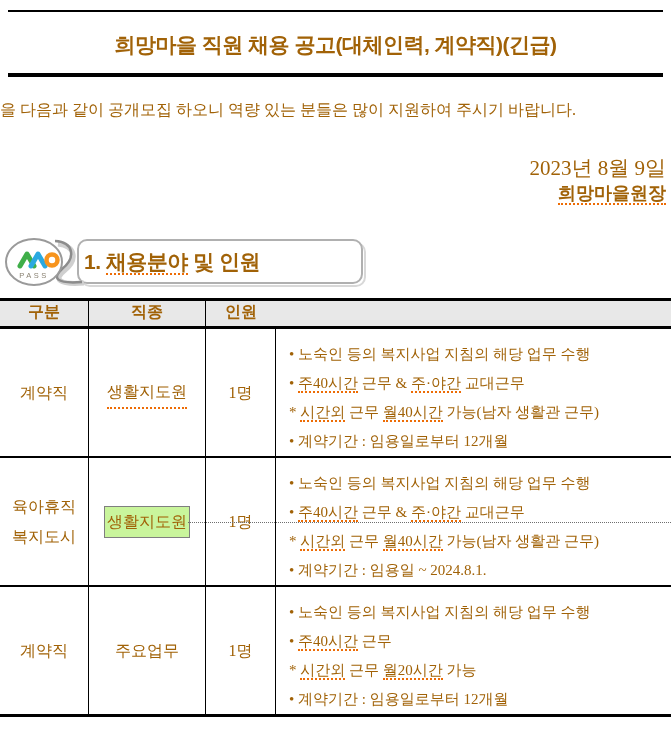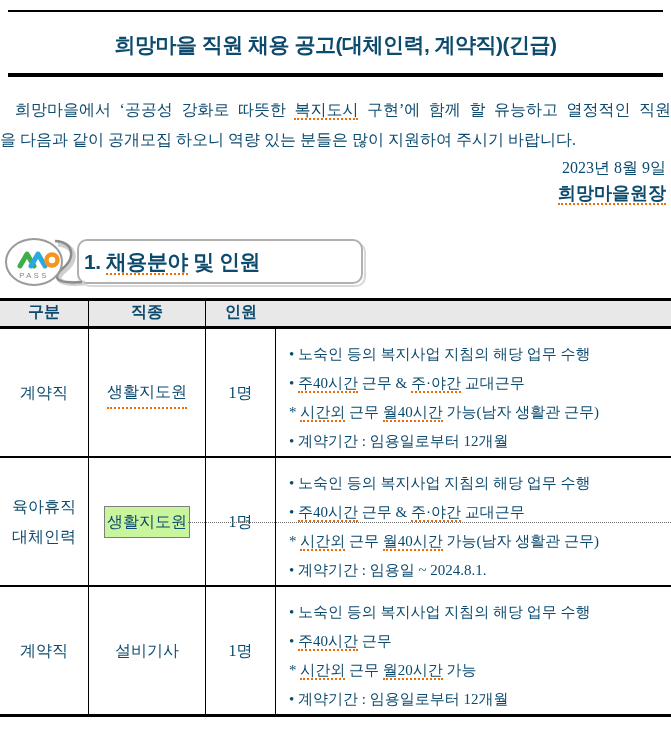--- a/index.html
+++ b/index.html
@@ -1,35 +1,35 @@
 <!DOCTYPE html>
 <html><head>
 <meta charset="utf-8">
 <style>
   html,body{margin:0;padding:0;background:#fff;}
   #page{
     position:relative;width:671px;height:734px;background:#ffffff;overflow:hidden;
-    font-family:"Liberation Serif","DejaVu Serif",serif;color:#0c4a6e;text-decoration:underline;
+    font-family:"Liberation Serif","DejaVu Serif",serif;color:#a16207;text-decoration:underline;
   }
   
   .rule{position:absolute;left:8px;width:655px;background:#000;}
   .rule-thin{top:10px;height:2px;}
   .rule-thick{top:73px;height:4px;}
   
   .doc-title{
     position:absolute;top:24px;left:0;width:671px;height:42px;line-height:42px;
     text-align:center;font-family:"Liberation Sans","DejaVu Sans",sans-serif;
     font-weight:bold;font-size:21px;letter-spacing:-0.5px;
   }
   
   .intro{position:absolute;top:95px;left:0;width:671px;font-size:16px;line-height:30px;word-break:keep-all;}
   .intro-line1{text-align:justify;text-align-last:justify;text-indent:15px;}
   .intro-line2{text-align:left;}
   .date-block{position:absolute;top:156px;right:5px;text-align:right;}
-  .date-line{font-size:16px;line-height:24px;}
+  .date-line{font-size:21px;line-height:24px;}
   .signer-line{font-size:18px;line-height:27px;font-weight:bold;}
   
   .squig{border-bottom:2px dotted #ed6c05;padding-bottom:0;}
   
   .hl{background:#c9f59c;border:1px solid #7f7f7f;padding:0 2px;}
   
   .section-art{position:absolute;left:0;top:228px;width:671px;height:70px;}
   .section-heading{
     position:absolute;left:84px;top:241px;height:56px;line-height:42px;
     font-family:"Liberation Sans","DejaVu Sans",sans-serif;font-weight:bold;font-size:21px;letter-spacing:-0.5px;
@@ -56,21 +56,20 @@
 
 <div id="page">
 
   <div class="rule rule-thin"></div>
 
   <div class="doc-title">희망마을 직원 채용 공고(대체인력, 계약직)(긴급)</div>
 
   <div class="rule rule-thick"></div>
 
   <div class="intro">
-    <div class="intro-line1"><span>희망마을에서 ‘공공성 강화로 따뜻한 </span><span class="squig">복지도시</span><span> 구현’에 함께 할 유능하고 열정적인 직원</span></div>
     <div class="intro-line2"><span>을 다음과 같이 공개모집 하오니 역량 있는 분들은 많이 지원하여 주시기 바랍니다.</span></div>
   </div>
 
   <div class="date-block">
     <div class="date-line">2023년 8월 9일</div>
     <div class="signer-line"><span class="squig">희망마을원장</span></div>
   </div>
 
   <svg class="section-art" viewBox="0 0 671 70" xmlns="http://www.w3.org/2000/svg">
     <rect x="81" y="15" width="284" height="43" rx="9" fill="none" stroke="#d8d8d8" stroke-width="2"></rect>
@@ -107,33 +106,33 @@
           <div class="tc tc-center">1명</div>
           <div class="tc tc-duties">
             <div class="duty-line"><span>• 노숙인 등의 복지사업 지침의 해당 업무 수행</span></div>
             <div class="duty-line"><span>• </span><span class="squig">주40시간</span><span> 근무 &amp; </span><span class="squig">주·야간</span><span> 교대근무</span></div>
             <div class="duty-line"><span>* </span><span class="squig">시간외</span><span> 근무 </span><span class="squig">월40시간</span><span> 가능(남자 생활관 근무)</span></div>
             <div class="duty-line"><span>• 계약기간 : 임용일로부터 12개월</span></div>
           </div>
         </div>
         <div class="trow r2">
           <div class="tc tc-center">육아휴직
-대체인력</div>
+복지도시</div>
           <div class="tc tc-center"><span class="squig hl">생활지도원</span></div>
           <div class="tc tc-center">1명</div>
           <div class="tc tc-duties">
             <div class="duty-line"><span>• 노숙인 등의 복지사업 지침의 해당 업무 수행</span></div>
             <div class="duty-line"><span>• </span><span class="squig">주40시간</span><span> 근무 &amp; </span><span class="squig">주·야간</span><span> 교대근무</span></div>
             <div class="duty-line"><span>* </span><span class="squig">시간외</span><span> 근무 </span><span class="squig">월40시간</span><span> 가능(남자 생활관 근무)</span></div>
             <div class="duty-line"><span>• 계약기간 : 임용일 ~ 2024.8.1.</span></div>
           </div>
         </div>
         <div class="trow r3">
           <div class="tc tc-center">계약직</div>
-          <div class="tc tc-center"><span>설비기사</span></div>
+          <div class="tc tc-center"><span>주요업무</span></div>
           <div class="tc tc-center">1명</div>
           <div class="tc tc-duties">
             <div class="duty-line"><span>• 노숙인 등의 복지사업 지침의 해당 업무 수행</span></div>
             <div class="duty-line"><span>• </span><span class="squig">주40시간</span><span> 근무</span></div>
             <div class="duty-line"><span>* </span><span class="squig">시간외</span><span> 근무 </span><span class="squig">월20시간</span><span> 가능</span></div>
             <div class="duty-line"><span>• 계약기간 : 임용일로부터 12개월</span></div>
           </div>
         </div>
       </div>
   </div>

